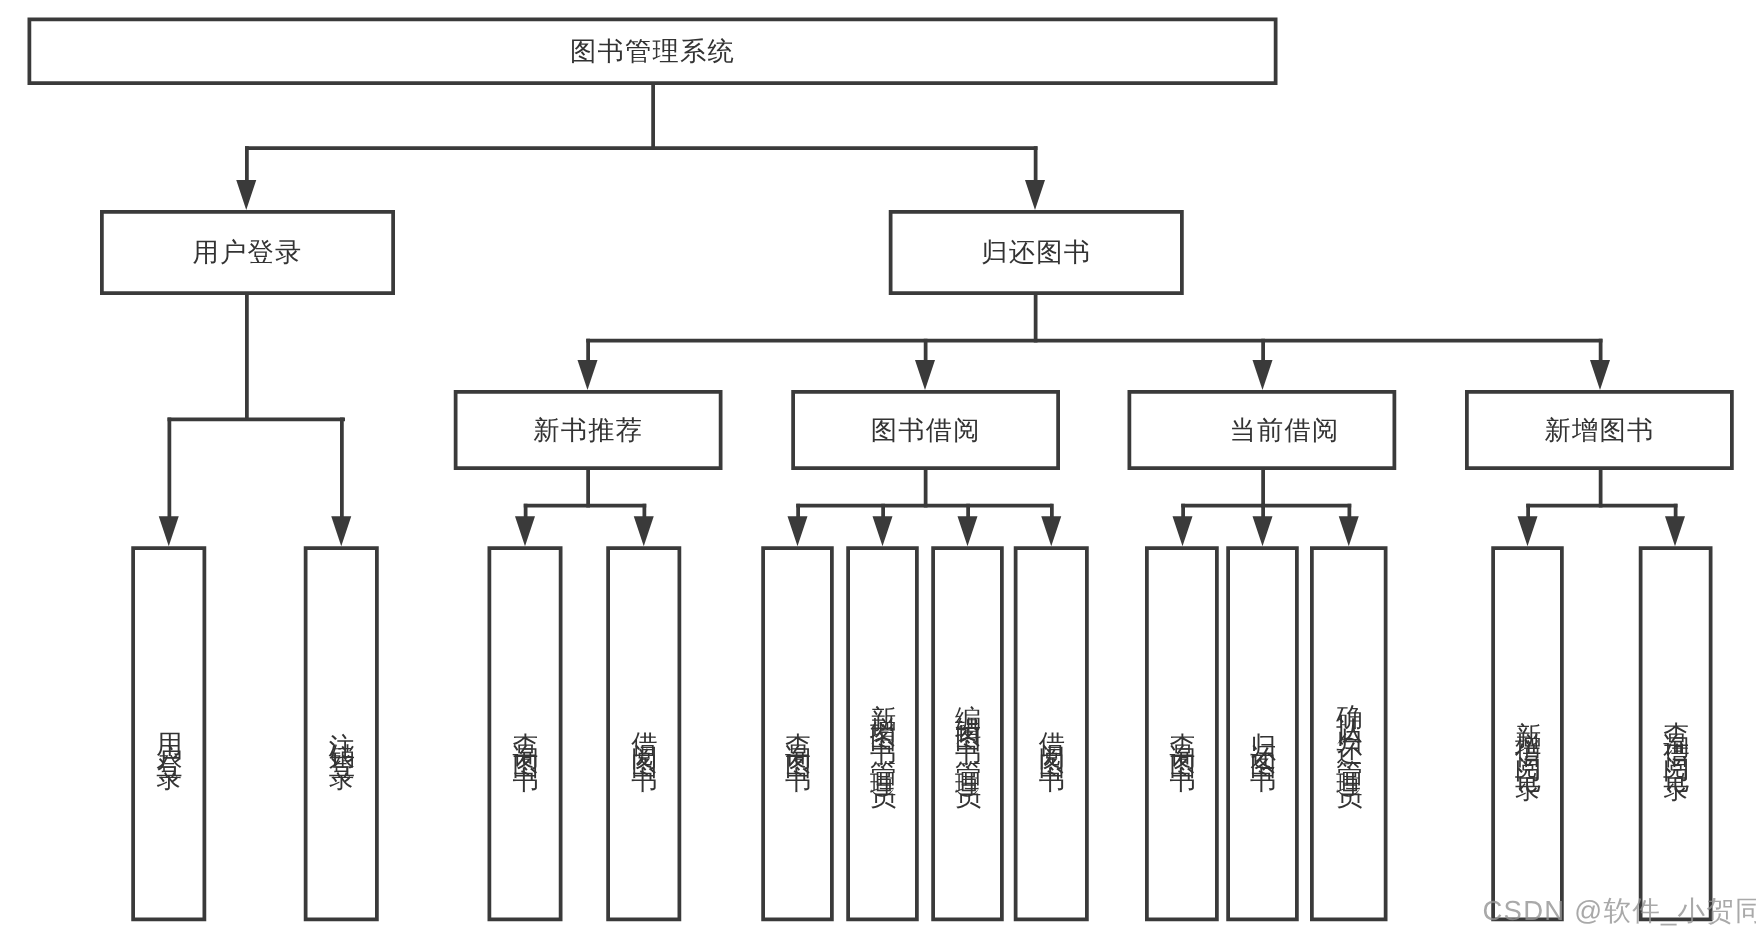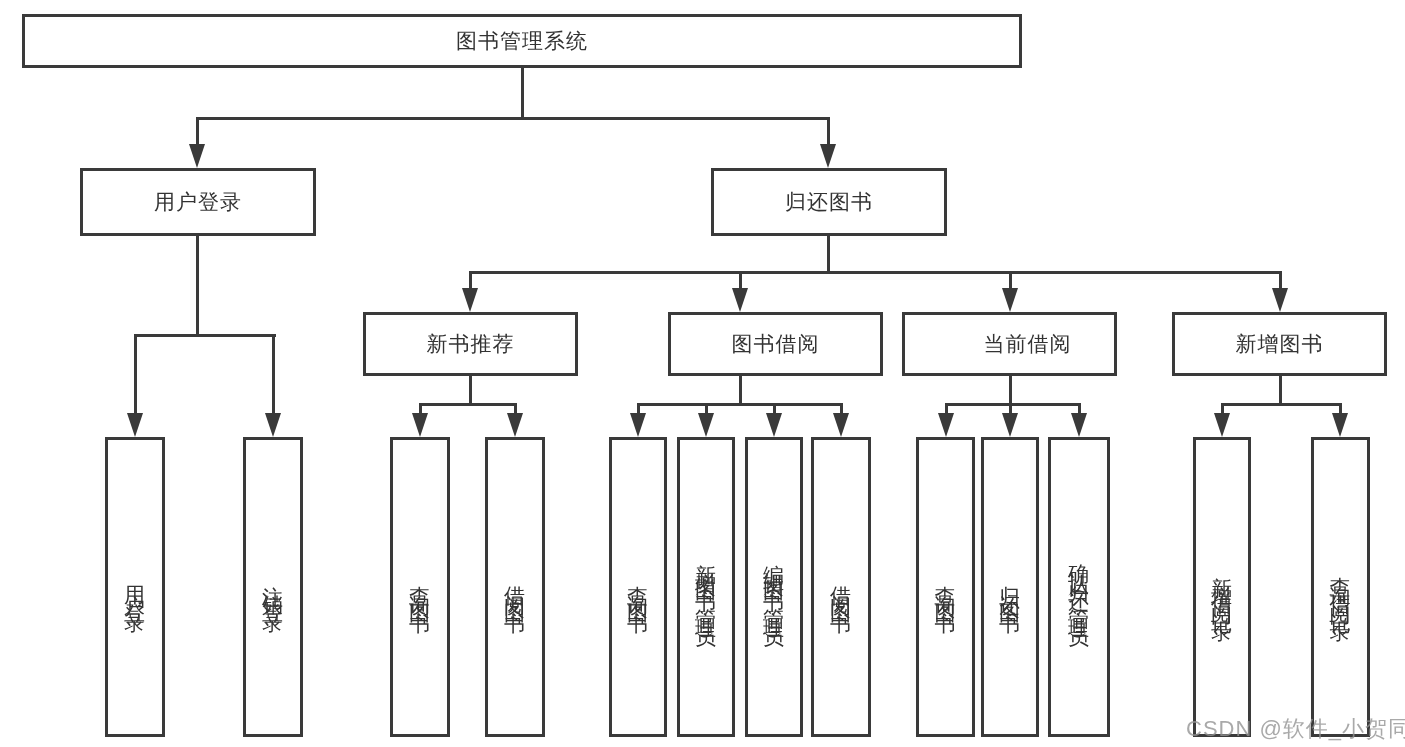--- a/index.html
+++ b/index.html
@@ -62,21 +62,21 @@
   <div class="box" style="left:80px; top:168px; width:236px; height:68px;">
     <span>用户登录</span>
   </div>
   <div class="box" style="left:711px; top:168px; width:236px; height:68px;">
     <span>归还图书</span>
   </div>
 
   <div class="box" style="left:363px; top:312px; width:215px; height:64px;">
     <span>新书推荐</span>
   </div>
-  <div class="box" style="left:633px; top:312px; width:215px; height:64px;margin-left:35px;">
+  <div class="box" style="left:633px; top:312px; width:215px; height:64px;">
     <span>图书借阅</span>
   </div>
   <div class="box" style="left:902px; top:312px; width:215px; height:64px;padding-left:36px;">
     <span>当前借阅</span>
   </div>
   <div class="box" style="left:1172px; top:312px; width:215px; height:64px;">
     <span>新增图书</span>
   </div>
 
   <div class="box leaf" style="left:105px; top:437px; width:60px; height:300px;">

